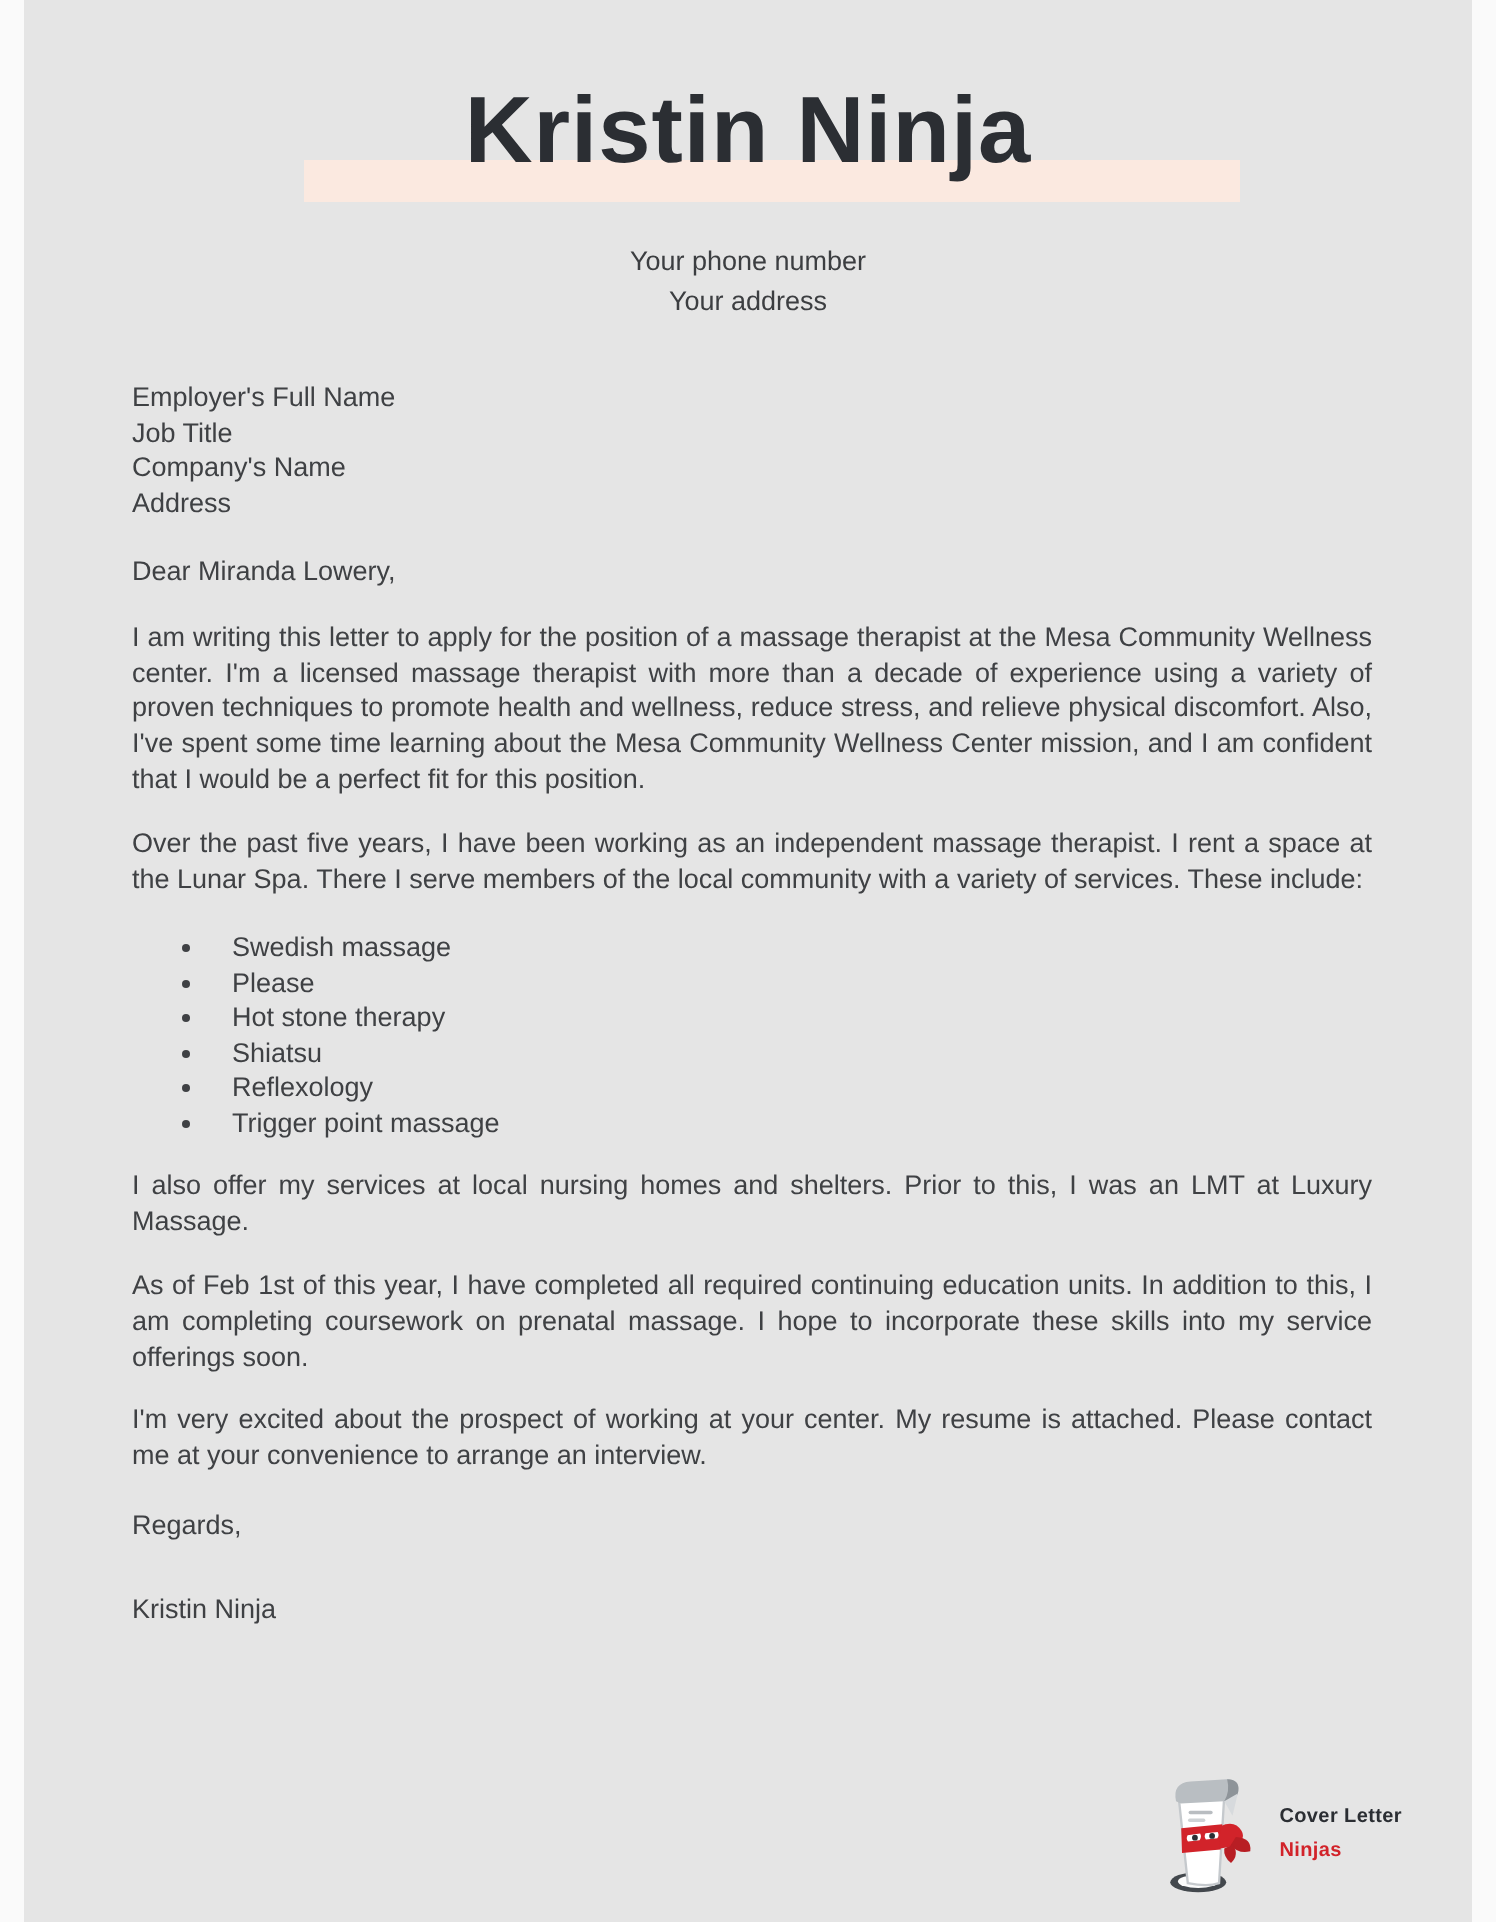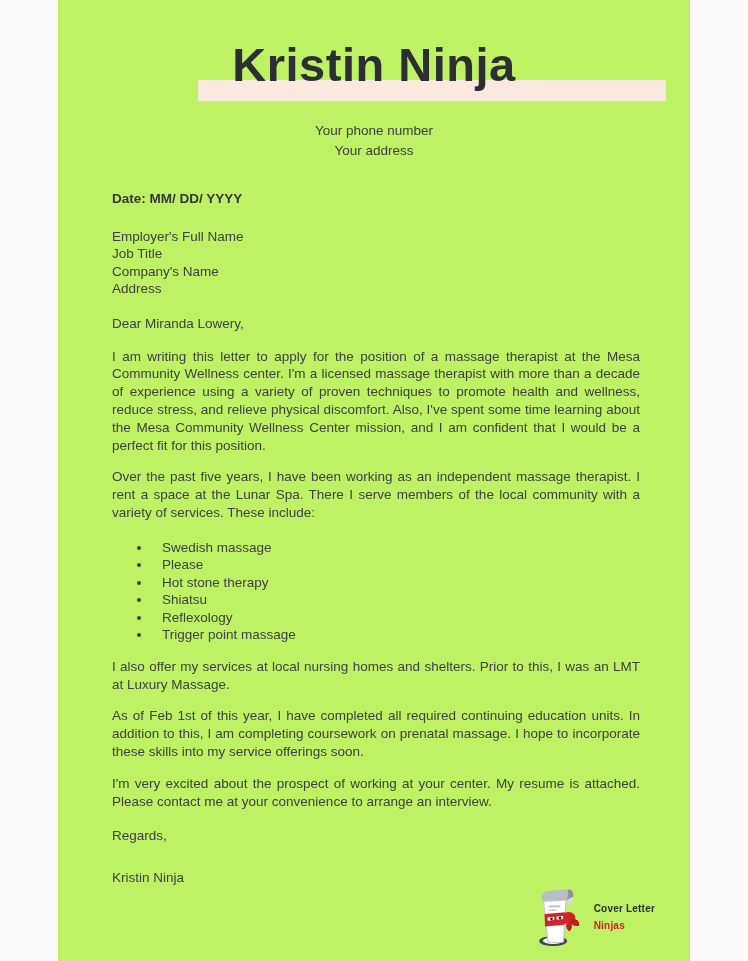--- a/index.html
+++ b/index.html
@@ -1,22 +1,22 @@
 <!DOCTYPE html>
 <html><head>
 <meta charset="utf-8">
 <style>
   * { margin:0; padding:0; box-sizing:border-box; }
   html,body { background:#fafafa; }
   body { font-family:"Liberation Sans", "DejaVu Sans", sans-serif; }
   .page {
     position:relative;
-    width:632px; height:961px;
+    width:724px; height:961px;
     margin:0 auto;
-    background:#bef264;
+    background:#e5e5e5;
     overflow:hidden;
     color:#3f4144;
   }
   
   .header { position:relative; height:101px; }
   .highlight-bar {
     position:absolute; left:140px; top:80px;
     width:468px; height:21px;
     background:#fbe9e0;
   }
@@ -74,21 +74,20 @@
     <div class="page-title">Kristin Ninja</div>
   </div>
 
   <div class="contact">
     <div>Your phone number</div>
     <div>Your address</div>
   </div>
 
   <div class="letter">
 
-    <div class="date-line">Date: MM/ DD/ YYYY</div>
 
     <div class="recipient-block">
       <div>Employer's Full Name</div>
       <div>Job Title</div>
       <div>Company's Name</div>
       <div>Address</div>
     </div>
 
     <div class="salutation">Dear Miranda Lowery,</div>
 

